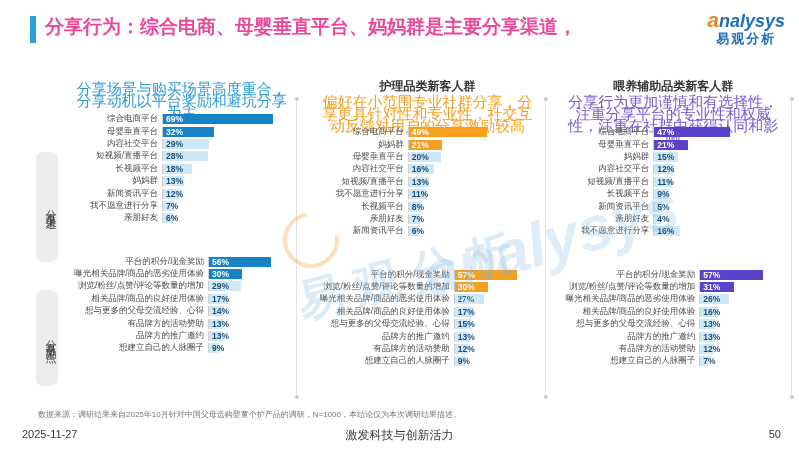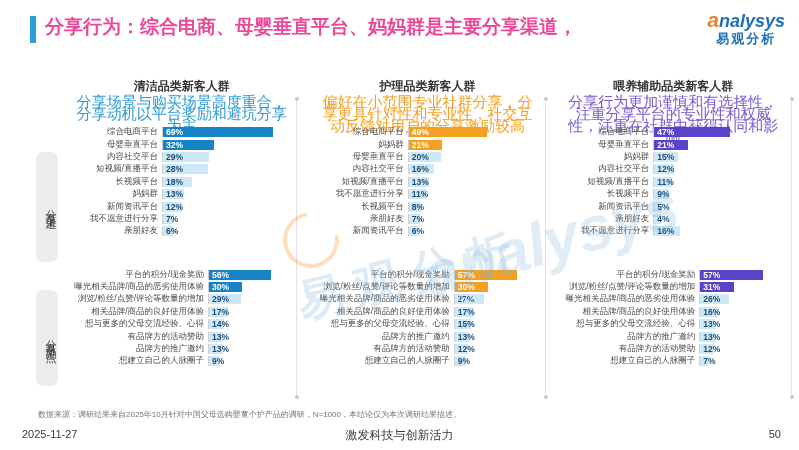--- a/index.html
+++ b/index.html
@@ -69,21 +69,20 @@
 
 <div class="divider" id="div1"></div>
 <div class="divider" id="div2"></div>
 <div class="divider" id="div3"></div>
 
 <div class="side-label" id="side-channels">分享渠道</div>
 <div class="side-label" id="side-incentives">分享激励点</div>
 
 <div class="cols">
   <div class="col">
-    <div class="col-header">清洁品类新客人群</div>
     <div class="col-sub" style="color: rgb(46, 155, 214);">分享场景与购买场景高度重合，分享动机以平台奖励和避坑分享为主</div>
     <div class="chart channels">
         <div class="row">
           <span class="lab channels">综合电商平台</span>
           <span class="track">
             <span class="bar" style="width: 110.4px; background: rgb(21, 131, 197);"></span>
             <span class="val" style="color: rgb(255, 255, 255);">69%</span>
           </span>
         </div>
         <div class="row">

